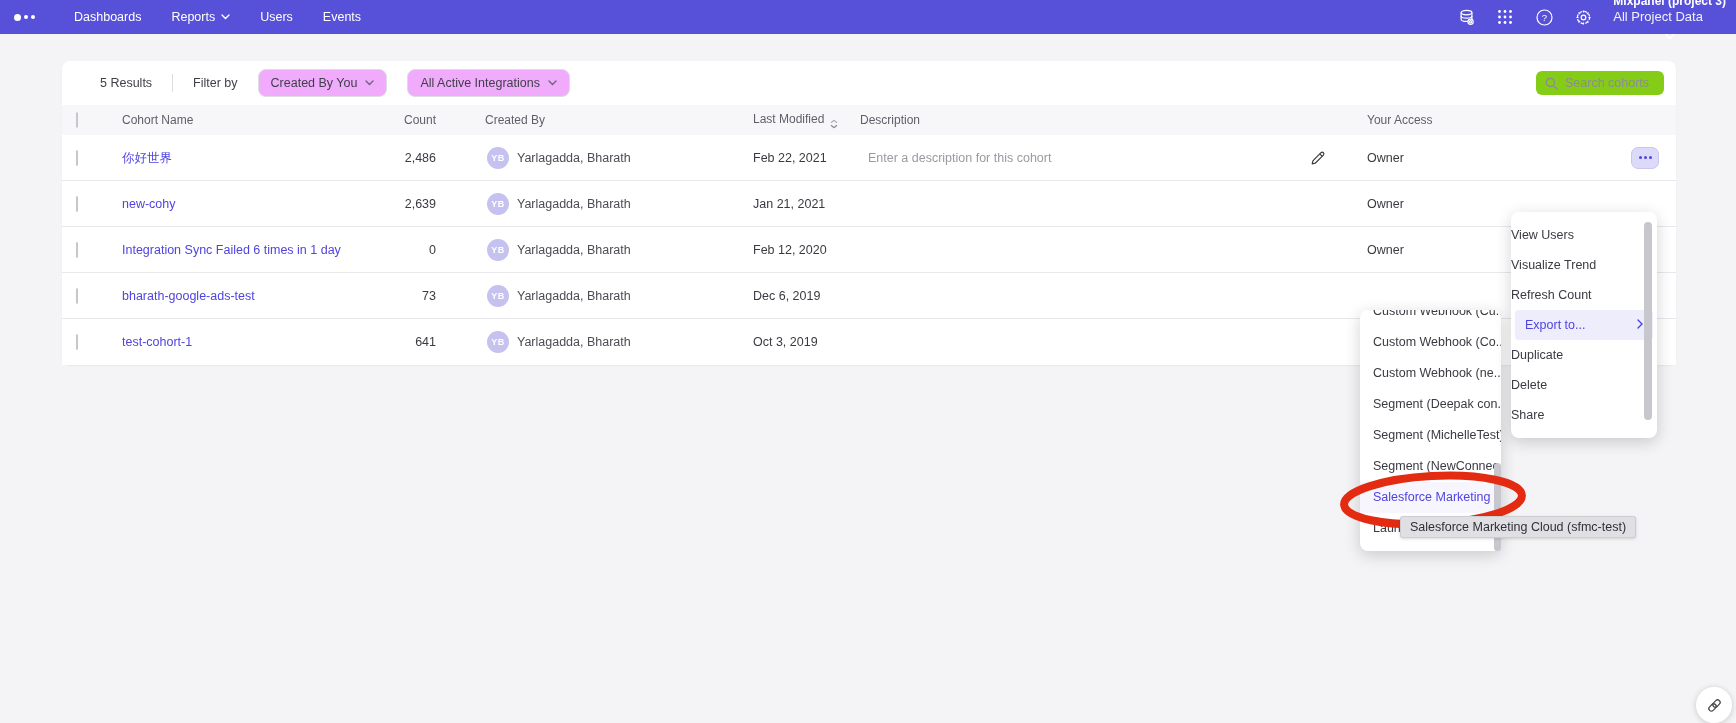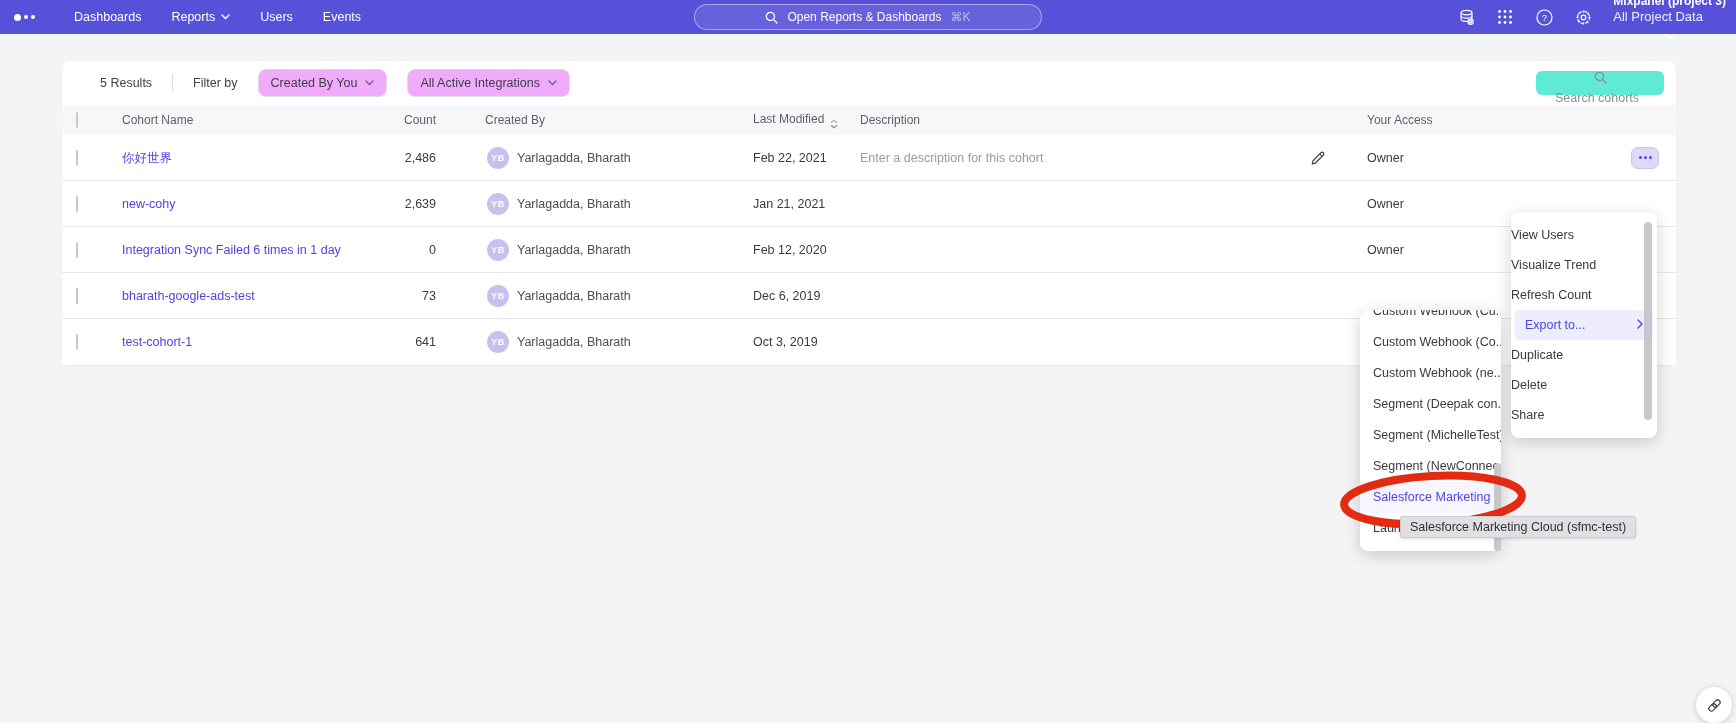--- a/index.html
+++ b/index.html
@@ -41,41 +41,41 @@
   .tab.active{color:var(--accent); box-shadow:inset 0 -3px 0 var(--accent);}
   .create-btn{position:absolute; right:12px; top:6px; height:26px; padding:0 12px;
     border:1px solid #d9d9de; border-radius:6px; background:#fff; display:flex; align-items:center; gap:7px;
     color:#3c3c44; cursor:pointer; font-size:12.5px;}
   .plus{font-size:15px; color:#55555e; line-height:1;}
   .filterrow{height:44px; display:flex; align-items:center; padding:0 12px 0 38px; gap:20px;}
   .results{color:#3f3f47;}
   .vdiv{width:1px; height:18px; background:#dcdce1;}
   .pill{height:28px; padding:0 12px; border:1px solid #dcdce1; border-radius:8px;
     display:flex; align-items:center; gap:8px; color:#3f3f47; cursor:pointer; background:#f0abfc;}
-  .cohort-search{margin-left:auto; width:128px; height:24px; background:#5eead4; border-radius:6px;
-    display:flex; align-items:center; gap:7px; padding:0 9px;flex-direction:column;}
+  .cohort-search{margin-left:auto; width:128px; height:24px; background:#84cc16; border-radius:6px;
+    display:flex; align-items:center; gap:7px; padding:0 9px;}
   .cohort-search input{border:0; background:transparent; outline:none; width:90px;
     font-family:"Liberation Sans",sans-serif; font-size:12.5px; color:#55555e;}
   .cohort-search input::placeholder{color:#8c8c95;}
   
   .thead{height:30px; background:var(--header-bg); position:relative; font-size:12px; color:#5f5f69;}
   .trow{height:46px; position:relative; background:#fff;}
   .trow:not(:last-child){border-bottom:1px solid var(--border);}
   .cell{position:absolute; top:50%; transform:translateY(-50%); white-space:nowrap;}
   .c-cb{left:14px;} .c-name{left:60px;} .c-count{left:280px; width:94px; text-align:right;}
   .c-creator{left:423px;} .c-avatar{left:425px;} .c-cname{left:455px;}
   .c-mod{left:691px;} .c-desc{left:798px;} .c-access{left:1305px;}
   .c-pencil{left:1248px;} .c-dots{left:1569px;}
   .checkbox{width:16px; height:16px; border:1.5px solid #c6c6cd; border-radius:4px; background:#fff; cursor:pointer;}
   .link{color:var(--accent); cursor:pointer;}
   .num{color:#3a3a42;} .date{color:#3a3a42;} .access{color:#3a3a42;}
   .avatar{width:22px; height:22px; border-radius:50%; background:var(--avatar-bg); color:#fff;
     font-size:9px; font-weight:bold; display:flex; align-items:center; justify-content:center; letter-spacing:.5px;}
   .creator-name{color:#4c4c55;}
-  .desc-placeholder{color:#9a9aa3;}
+  .desc-placeholder{color:#9a9aa3;margin-left:8px;}
   .sorticon{display:inline-flex; flex-direction:column; gap:1px; margin-left:6px; vertical-align:-1px;}
   .dots-btn{width:28px; height:22px; border-radius:7px; background:var(--dots-btn-bg);
     border:1px solid #c9c5f2; display:flex; align-items:center; justify-content:center; gap:2px; cursor:pointer;}
   .dots-btn i{width:3px; height:3px; border-radius:50%; background:var(--accent); display:block;}
   
   .ctx-menu{position:absolute; left:1511px; top:212px; width:146px; height:226px; background:#fff;
     border-radius:8px; box-shadow:0 4px 16px rgba(0,0,0,.18); padding:8px 0; z-index:30;}
   .ctx-item{height:30px; line-height:30px; padding-left:0; color:#3a3a42; cursor:pointer; position:relative; white-space:nowrap;}
   .ctx-item.highlight{background:var(--highlight-bg); color:var(--accent); margin:0 4px; padding-left:10px; border-radius:4px;}
   .ctx-item .subarrow{position:absolute; right:10px; top:9px;}
@@ -117,30 +117,20 @@
           </svg>
         </span>
     </span>
     <span class="navlink">
         <span>Users</span>
       </span>
     <span class="navlink">
         <span>Events</span>
       </span>
   </div>
-  <div class="nav-search">
-    <span>
-        <svg width="13" height="13" viewBox="0 0 13 13">
-          <circle cx="5.4" cy="5.4" r="4.1" fill="none" stroke="#fff" stroke-width="1.3"></circle>
-          <line x1="8.6" y1="8.6" x2="12" y2="12" stroke="#fff" stroke-width="1.3" stroke-linecap="round"></line>
-        </svg>
-      </span>
-    <span>Open Reports &amp; Dashboards</span>
-    <span class="shortcut">⌘K</span>
-  </div>
   <div class="nav-right">
     <span class="nav-icon">
       <svg width="17" height="17" viewBox="0 0 17 17" fill="none" stroke="#fff" stroke-width="1.2">
         <ellipse cx="8.5" cy="3.6" rx="5.4" ry="2.2"></ellipse>
         <path d="M3.1 3.6 v6.6 c0 1.2 2.4 2.2 5.4 2.2 s5.4-1 5.4-2.2 V3.6"></path>
         <path d="M3.1 7 c0 1.2 2.4 2.2 5.4 2.2 s5.4-1 5.4-2.2"></path>
         <circle cx="12.6" cy="12.8" r="2.6" fill="#5750d9"></circle>
         <circle cx="12.6" cy="12.8" r="1.1"></circle>
       </svg>
     </span>

